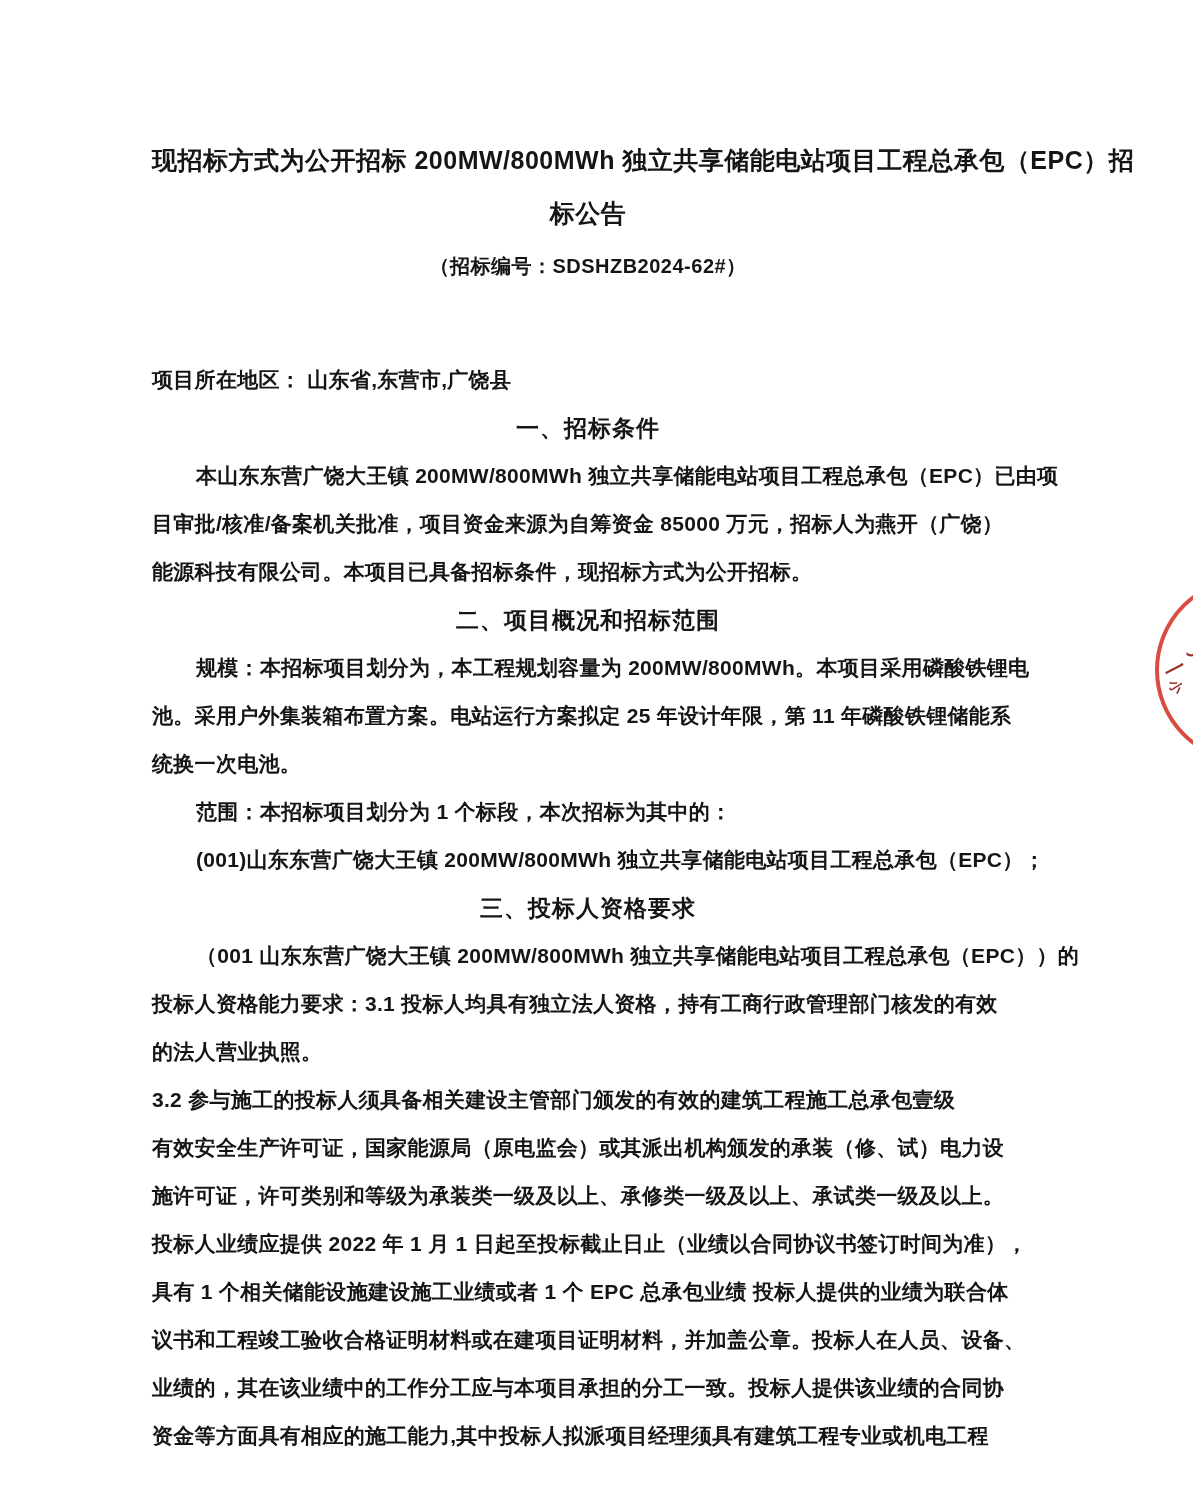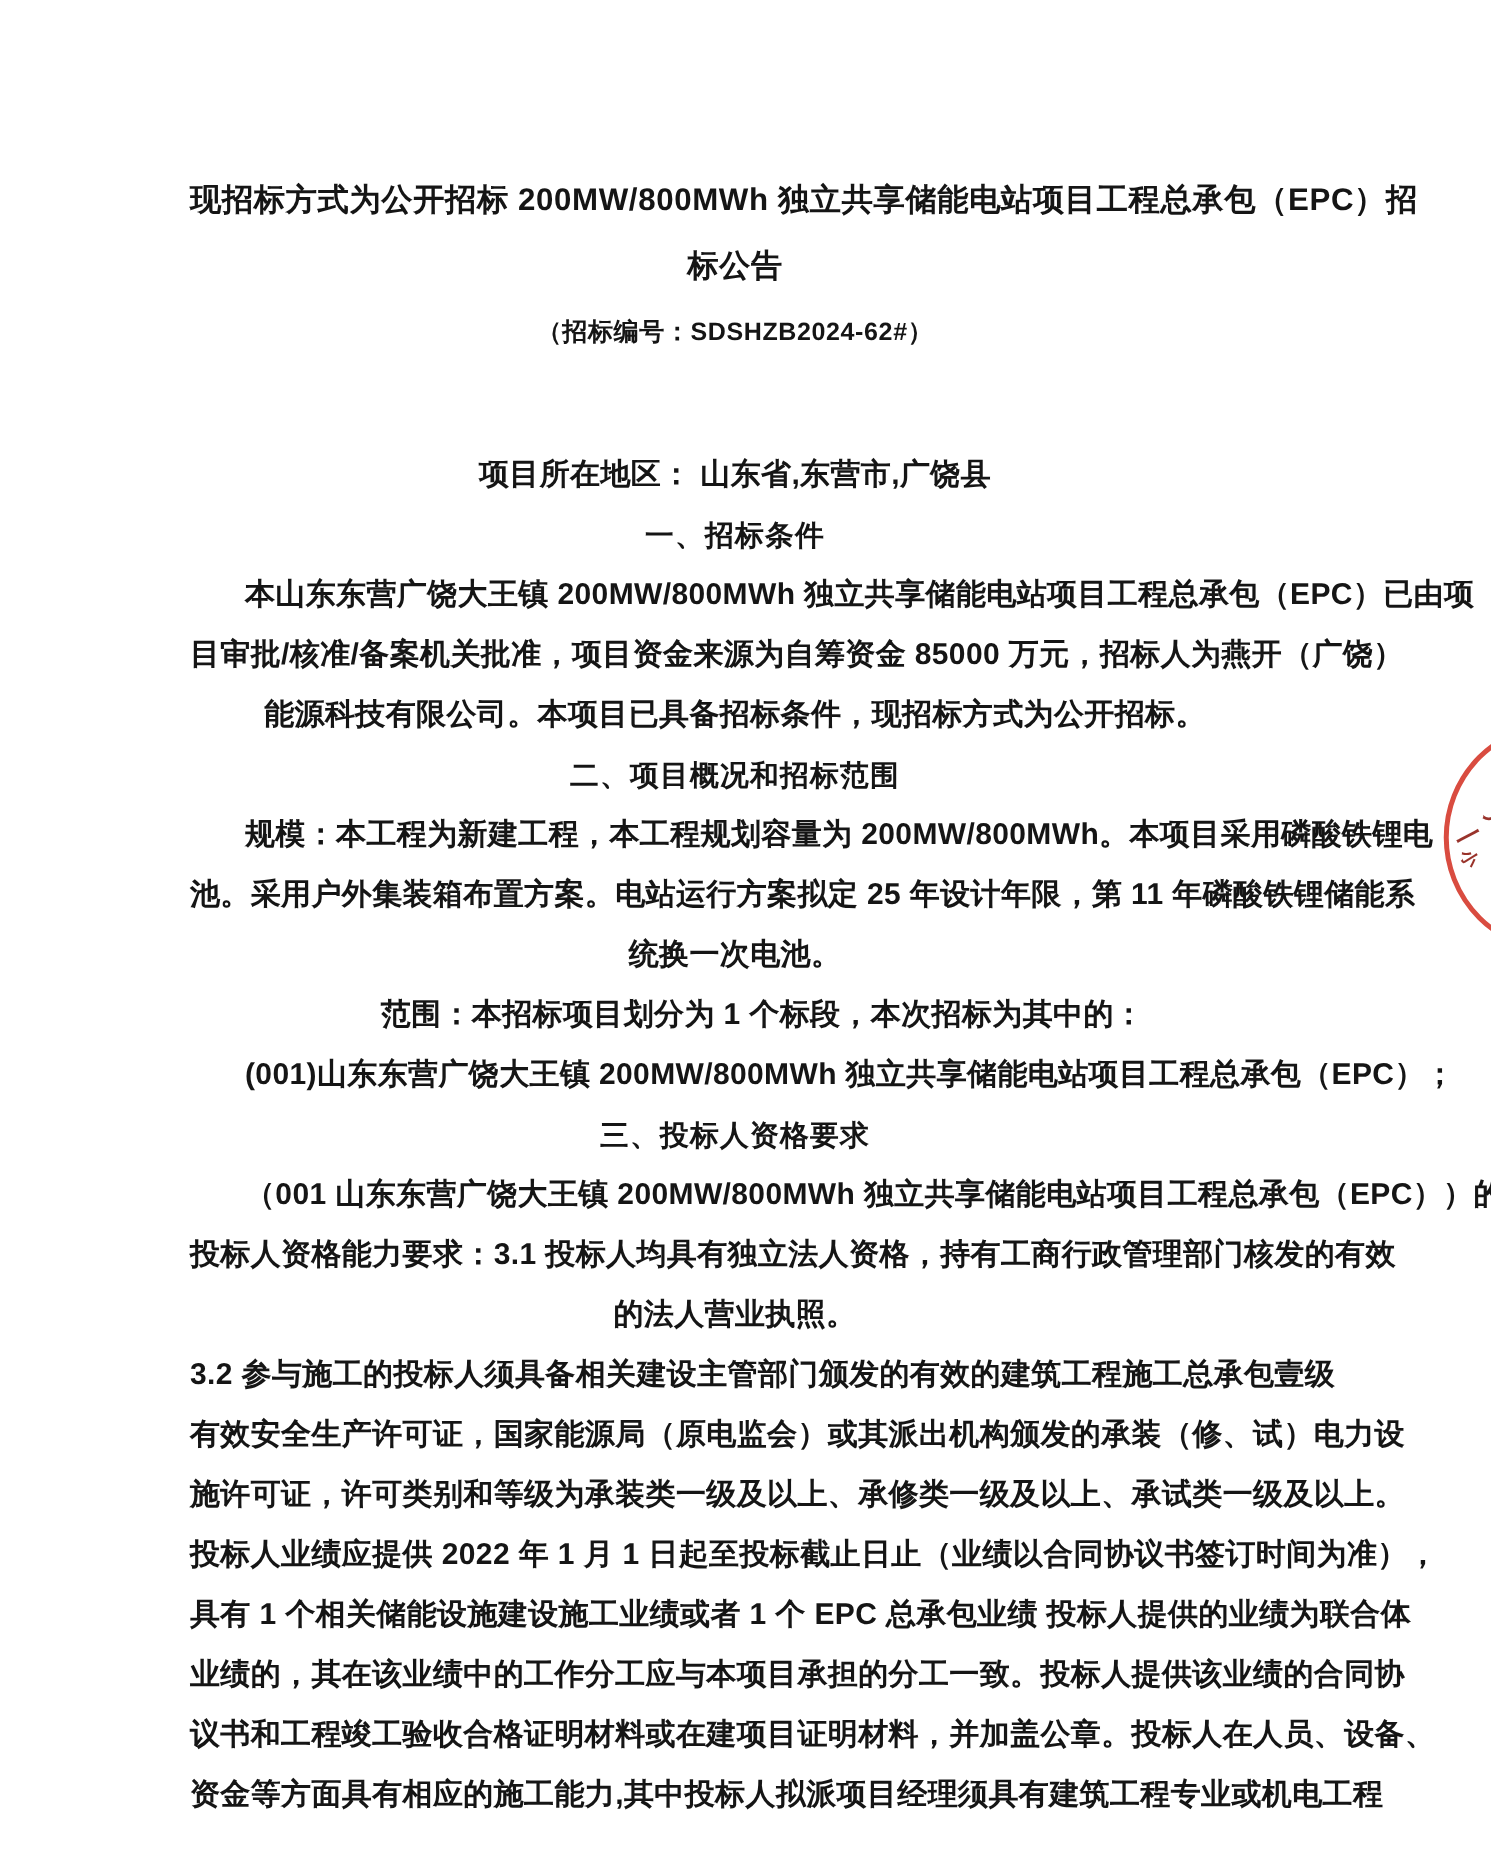--- a/index.html
+++ b/index.html
@@ -20,26 +20,25 @@
     text-align: center;
     font-weight: bold;
     font-size: 25px;
     line-height: 53px;
     letter-spacing: 0.5px;
   }
   .title-line { white-space: nowrap; }
   .tender-no { font-size: 20px; }
   .body-block { margin-top: 63px; }
   .line {
-    font-size: 24px;
+    font-size: 21px;
     font-weight: bold;
     line-height: 48px;
     white-space: nowrap;
     letter-spacing: 0.3px;
-    text-align: center;
   }
   .heading {
     font-size: 23px;
     font-weight: bold;
     line-height: 48px;
     white-space: nowrap;
     letter-spacing: 1px;
     text-align: center;
   }
   .indent { padding-left: 44px; }
@@ -76,37 +75,37 @@
   <div class="body-block">
 
     <div class="line">项目所在地区： 山东省,东营市,广饶县</div>
 
     <div class="heading">一、招标条件</div>
     <div class="line indent">本山东东营广饶大王镇 200MW/800MWh 独立共享储能电站项目工程总承包（EPC）已由项</div>
     <div class="line">目审批/核准/备案机关批准，项目资金来源为自筹资金 85000 万元，招标人为燕开（广饶）</div>
     <div class="line">能源科技有限公司。本项目已具备招标条件，现招标方式为公开招标。</div>
 
     <div class="heading">二、项目概况和招标范围</div>
-    <div class="line indent">规模：本工程为新建工程，本工程规划容量为 200MW/800MWh。本项目采用磷酸铁锂电</div>
+    <div class="line indent">规模：本招标项目划分为，本工程规划容量为 200MW/800MWh。本项目采用磷酸铁锂电</div>
     <div class="line">池。采用户外集装箱布置方案。电站运行方案拟定 25 年设计年限，第 11 年磷酸铁锂储能系</div>
     <div class="line">统换一次电池。</div>
     <div class="line indent">范围：本招标项目划分为 1 个标段，本次招标为其中的：</div>
     <div class="line indent">(001)山东东营广饶大王镇 200MW/800MWh 独立共享储能电站项目工程总承包（EPC）；</div>
 
     <div class="heading">三、投标人资格要求</div>
     <div class="line indent">（001 山东东营广饶大王镇 200MW/800MWh 独立共享储能电站项目工程总承包（EPC））的</div>
     <div class="line">投标人资格能力要求：3.1 投标人均具有独立法人资格，持有工商行政管理部门核发的有效</div>
     <div class="line">的法人营业执照。</div>
     <div class="line">3.2 参与施工的投标人须具备相关建设主管部门颁发的有效的建筑工程施工总承包壹级</div>
     <div class="line">有效安全生产许可证，国家能源局（原电监会）或其派出机构颁发的承装（修、试）电力设</div>
     <div class="line">施许可证，许可类别和等级为承装类一级及以上、承修类一级及以上、承试类一级及以上。</div>
     <div class="line">投标人业绩应提供 2022 年 1 月 1 日起至投标截止日止（业绩以合同协议书签订时间为准），</div>
     <div class="line">具有 1 个相关储能设施建设施工业绩或者 1 个 EPC 总承包业绩  投标人提供的业绩为联合体</div>
+    <div class="line">议书和工程竣工验收合格证明材料或在建项目证明材料，并加盖公章。投标人在人员、设备、</div>
     <div class="line">业绩的，其在该业绩中的工作分工应与本项目承担的分工一致。投标人提供该业绩的合同协</div>
-    <div class="line">议书和工程竣工验收合格证明材料或在建项目证明材料，并加盖公章。投标人在人员、设备、</div>
     <div class="line">资金等方面具有相应的施工能力,其中投标人拟派项目经理须具有建筑工程专业或机电工程</div>
 
   </div>
 </div>
 
 <div class="seal"></div>
 <div class="seal-glyph g1">丿丨</div>
 <div class="seal-glyph g2">小</div>
 
 </body></html>

